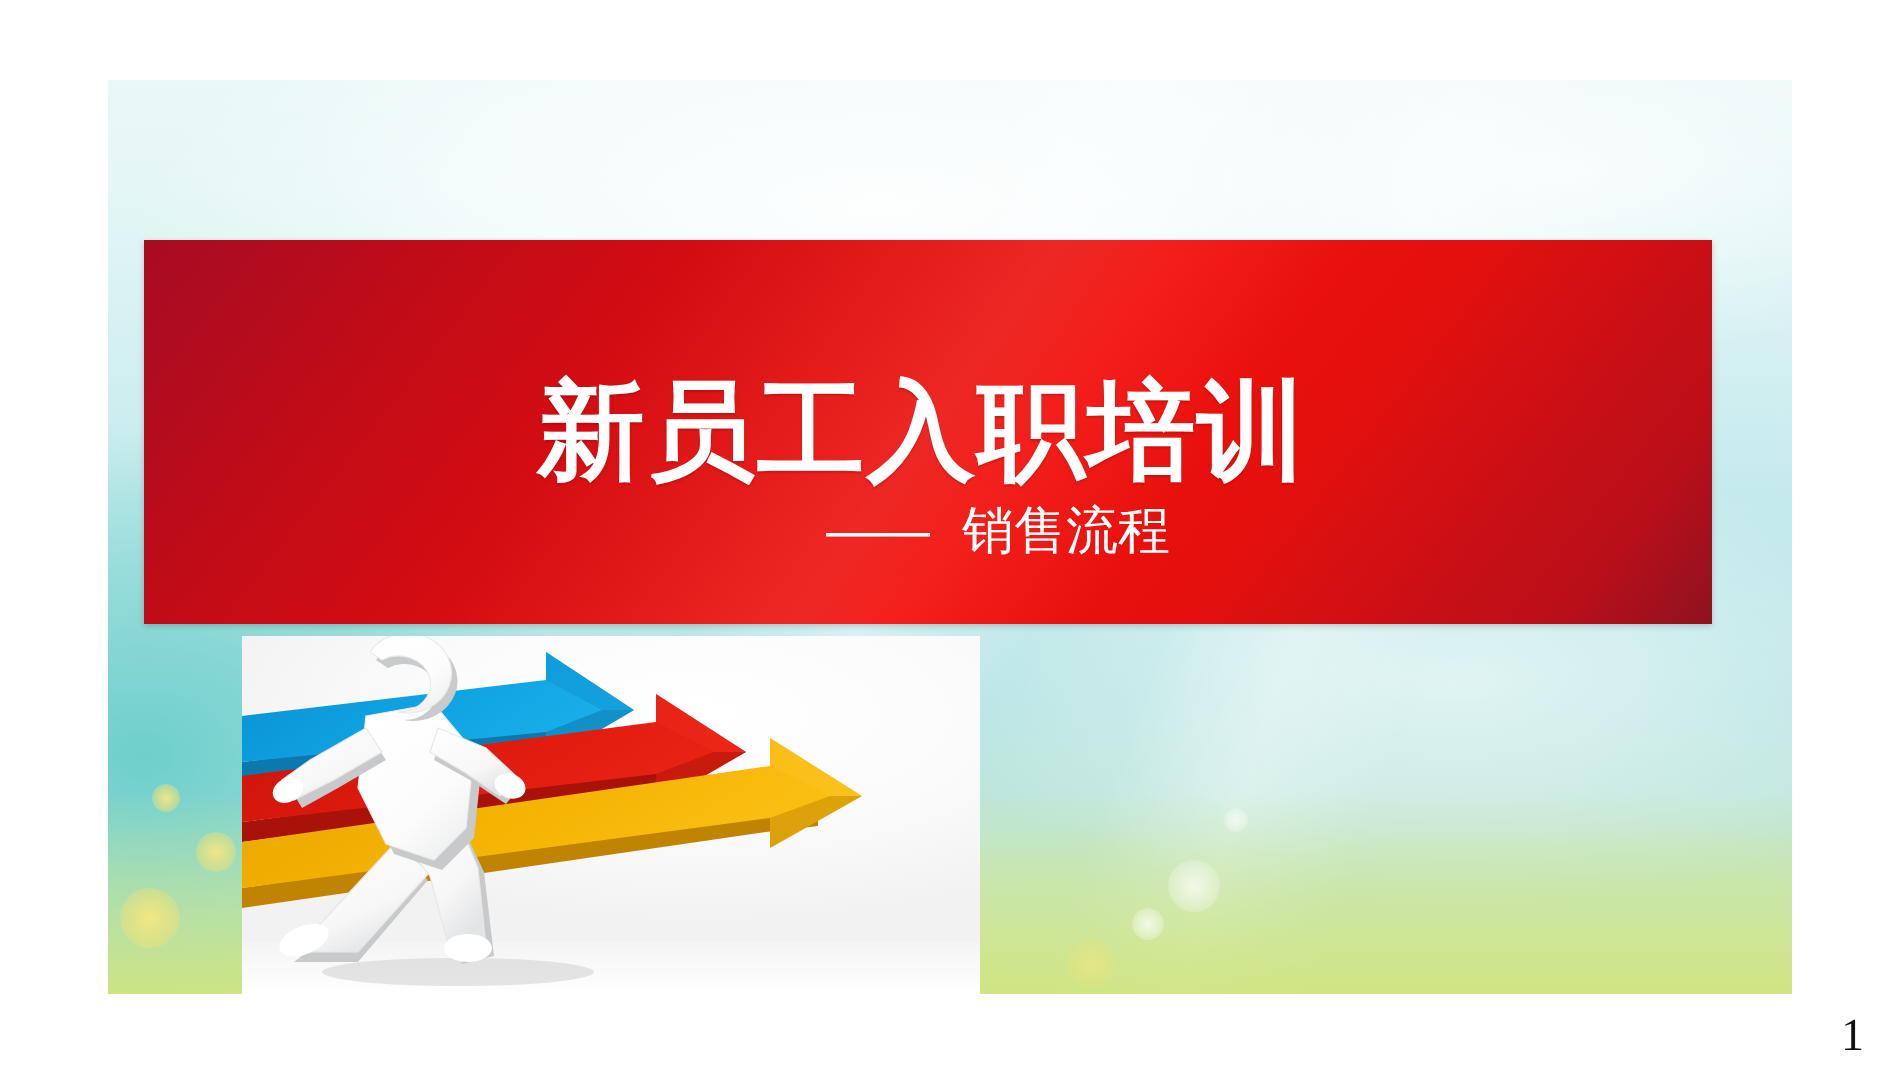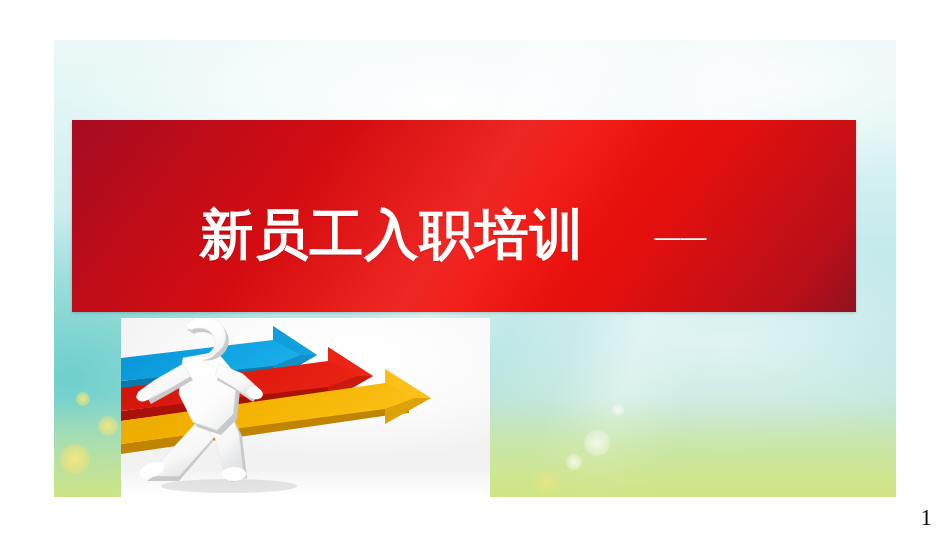--- a/index.html
+++ b/index.html
@@ -96,21 +96,21 @@
     box-shadow: 0 1px 3px rgba(0,0,0,0.18);
   }
   #banner .sheen {
     position: absolute; inset: 0;
     background: linear-gradient(125deg, rgba(255,255,255,0) 30%, rgba(255,255,255,0.10) 50%, rgba(255,255,255,0) 66%);
   }
   #banner-inner {
     position: absolute;
     inset: 0;
     display: flex;
-    flex-direction: row;
+    flex-direction: column;
     justify-content: center;
     align-items: center;
     padding-top: 36px;
     box-sizing: border-box;
   }
   #main-title {
     color: #ffffff;
     font-size: 54px;
     font-weight: bold;
     letter-spacing: 1px;
@@ -189,20 +189,21 @@
   <div class="bokeh bokeh-w" style="left:530px;top:390px; width:26px; height:26px; opacity:.75;"></div>
   <div class="bokeh bokeh-w" style="left:512px;top:414px; width:16px; height:16px; opacity:.8;"></div>
   <div class="bokeh bokeh-w" style="left:558px;top:364px; width:12px; height:12px; opacity:.7;"></div>
 
   <div id="banner">
     <div class="sheen"></div>
     <div id="banner-inner">
       <div id="main-title">新员工入职培训</div>
       <div id="subtitle-row">
         <span id="subtitle-dashes">——</span>
+        <span id="subtitle-text">销售流程</span>
       </div>
     </div>
   </div>
 
   <div id="photo">
     <div class="photo-bg"></div>
     <div class="photo-floor"></div>
 
     <svg viewBox="0 0 369 179" width="369" height="179">
       <defs>

